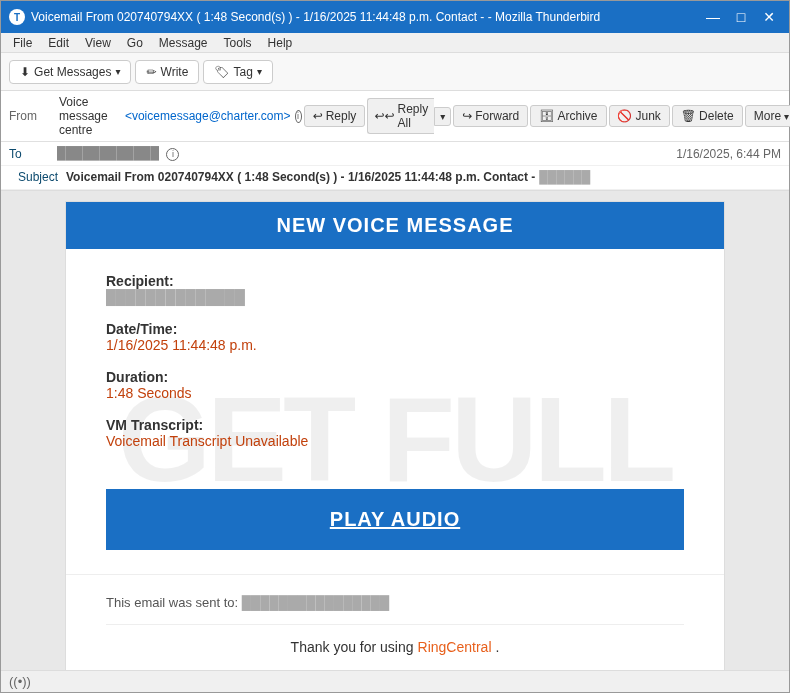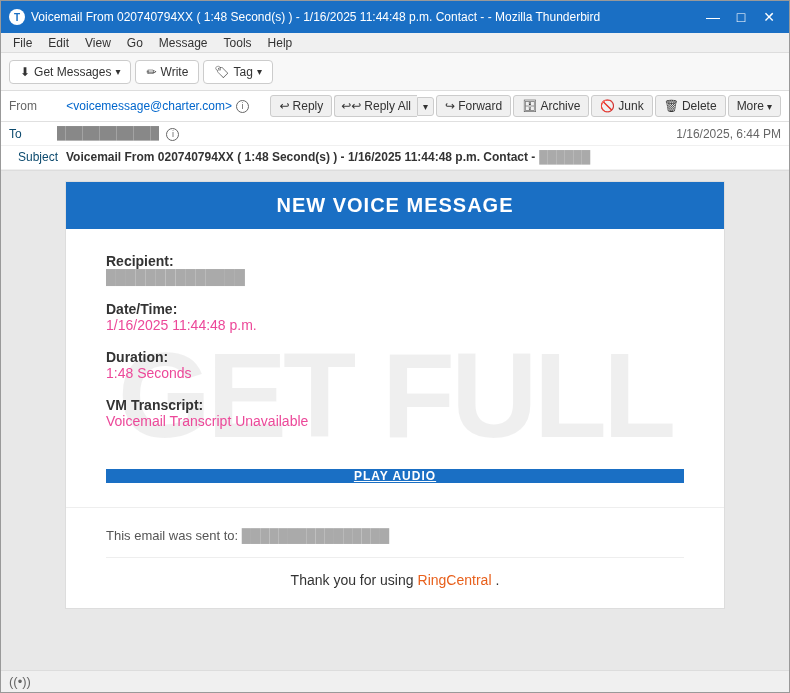--- a/index.html
+++ b/index.html
@@ -274,36 +274,36 @@
       margin-bottom: 16px;
       font-size: 14px;
       flex-direction: column;
     }
     .vm-field {
       font-weight: bold;
       min-width: 140px;
       color: #333;
     }
     .vm-val {
-      color: #ec4899;
+      color: #c2410c;
     }
 
     .play-btn-row {
       padding: 0 40px 24px;
       position: relative;
       z-index: 1;
     }
     .play-btn {
       display: block;
       width: 100%;
       background: #1a6fc4;
       color: white;
       border: none;
-      padding: 0;
-      font-size: 12px;
+      padding: 19px;
+      font-size: 20px;
       font-weight: bold;
       text-align: center;
       cursor: pointer;
       text-decoration: underline;
       letter-spacing: 1px;
     }
 
     .vm-footer {
       padding: 20px 40px;
       text-align: left;
@@ -407,21 +407,21 @@
       <span>Tag</span>
       <span style="font-size:10px">▾</span>
     </button>
   </div>
 
   <div class="email-header">
 
     <div class="action-bar">
       <span class="from-label">From</span>
       <span class="from-address">
-        &nbsp;
+        <span>Voice message centre</span>&nbsp;
         <span style="color:#0066cc">&lt;voicemessage@charter.com&gt;</span>
         <span class="info-circle">i</span>
       </span>
       <div class="action-buttons">
         <button class="action-btn">
           <span>↩</span>
           <span>Reply</span>
         </button>
         <div class="action-btn-split">
           <div class="main-part">

